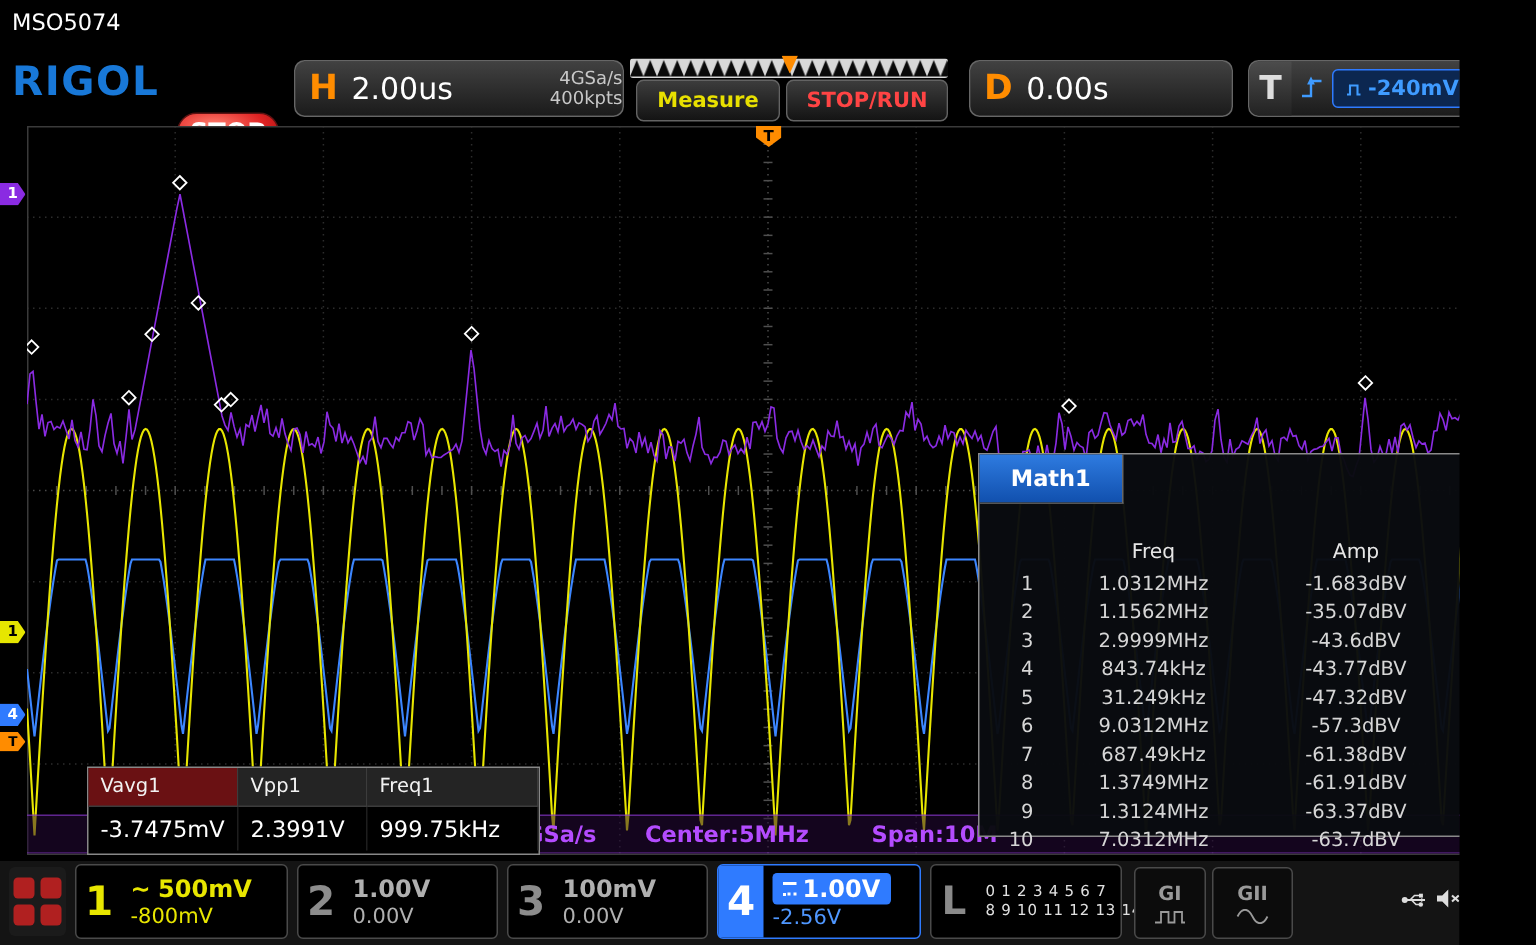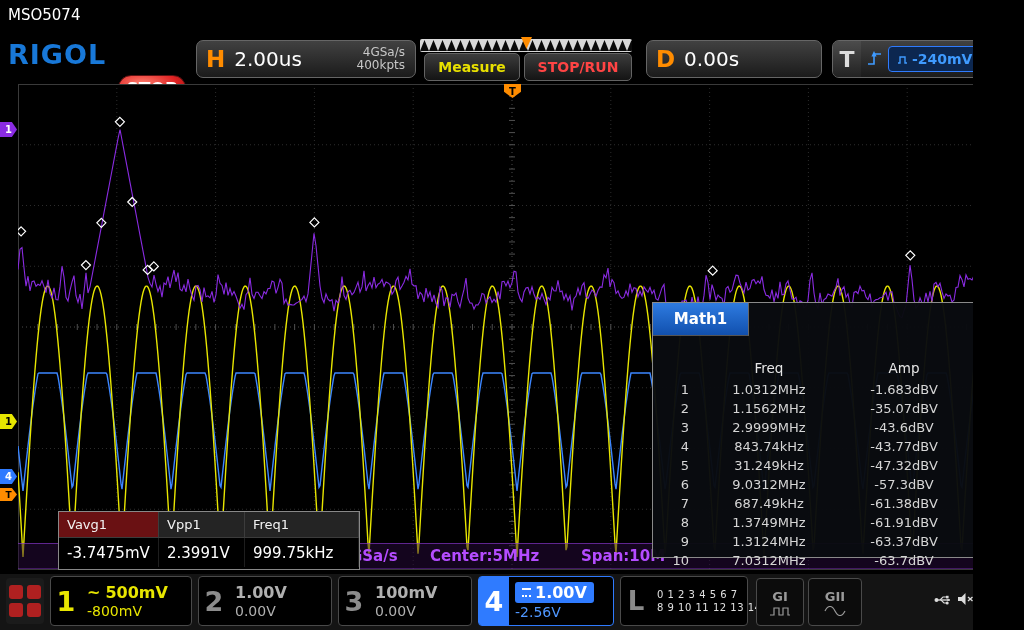--- a/index.html
+++ b/index.html
@@ -17,21 +17,21 @@
       background:radial-gradient(ellipse at 35% 30%,#ff8070,#e02424 55%,#8f0505);
       border:1px solid #5c1212;color:#fff;font-weight:bold;font-size:17px;
       display:flex;align-items:center;justify-content:center;margin-top:31px;}
   .hudbox{position:absolute;height:36px;border-radius:7px;border:1px solid #666;
       background:linear-gradient(#414141,#1b1b1b);display:flex;align-items:center;}
   #hbox{left:196px;top:10px;width:218px;}
   #dbox{left:646px;top:10px;width:174px;}
   #tbox{left:832px;top:10px;width:184px;padding-right:4px;}
   .hletter{font-size:23px;font-weight:bold;color:#ff8c00;margin:0 9px;}
   .bigval{font-size:20px;color:#fff;}
-  #srate{margin-left:auto;margin-right:10px;text-align:right;font-size:12px;color:#c8c8c8;line-height:13px;}
+  #srate{margin-left:auto;text-align:right;font-size:12px;color:#c8c8c8;line-height:13px;}
   #ribbon{position:absolute;left:420px;top:7px;width:212px;height:13px;}
   #ribbon-pointer{position:absolute;left:101px;top:0;width:11px;height:12px;background:#ff8c00;
       clip-path:polygon(0 0,100% 0,50% 100%);}
   .hbtn{position:absolute;height:26px;background:linear-gradient(#3c3c3c,#141414);
       border:1px solid #636363;border-radius:5px;font-weight:bold;font-size:14px;
       display:flex;align-items:center;justify-content:center;cursor:pointer;
       font-family:"DejaVu Sans","Liberation Sans",sans-serif;}
   #measure-btn{left:424px;top:23px;width:94px;color:#e8e000;}
   #stoprun-btn{left:524px;top:23px;width:106px;color:#ff4444;}
   #tletter{width:28px;height:100%;display:flex;align-items:center;justify-content:center;

